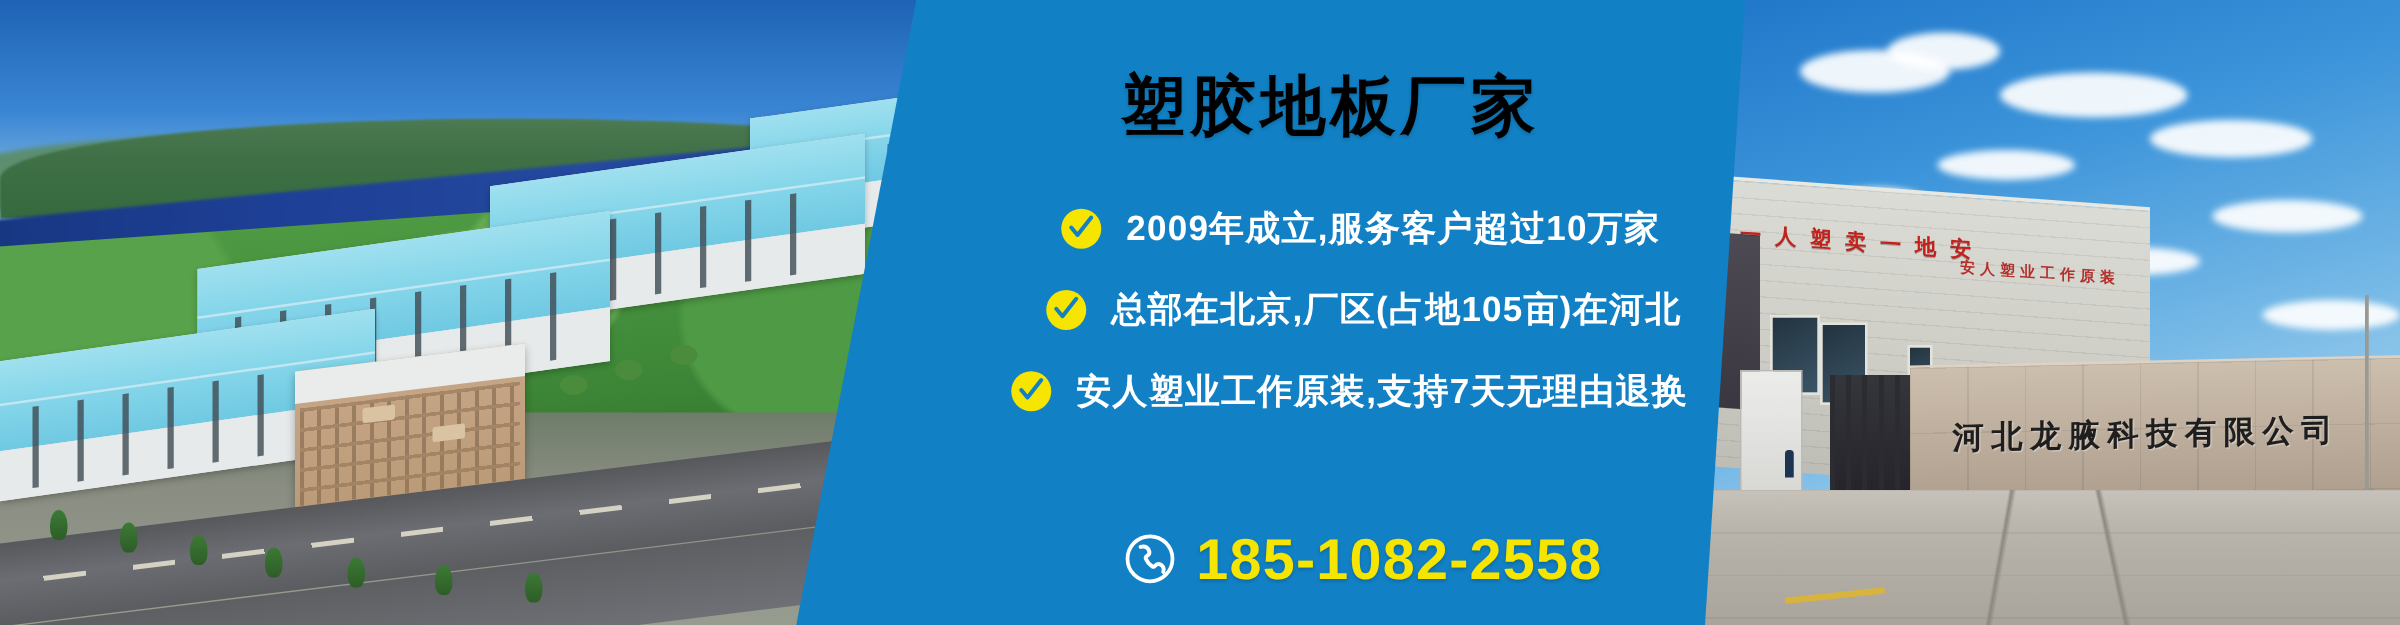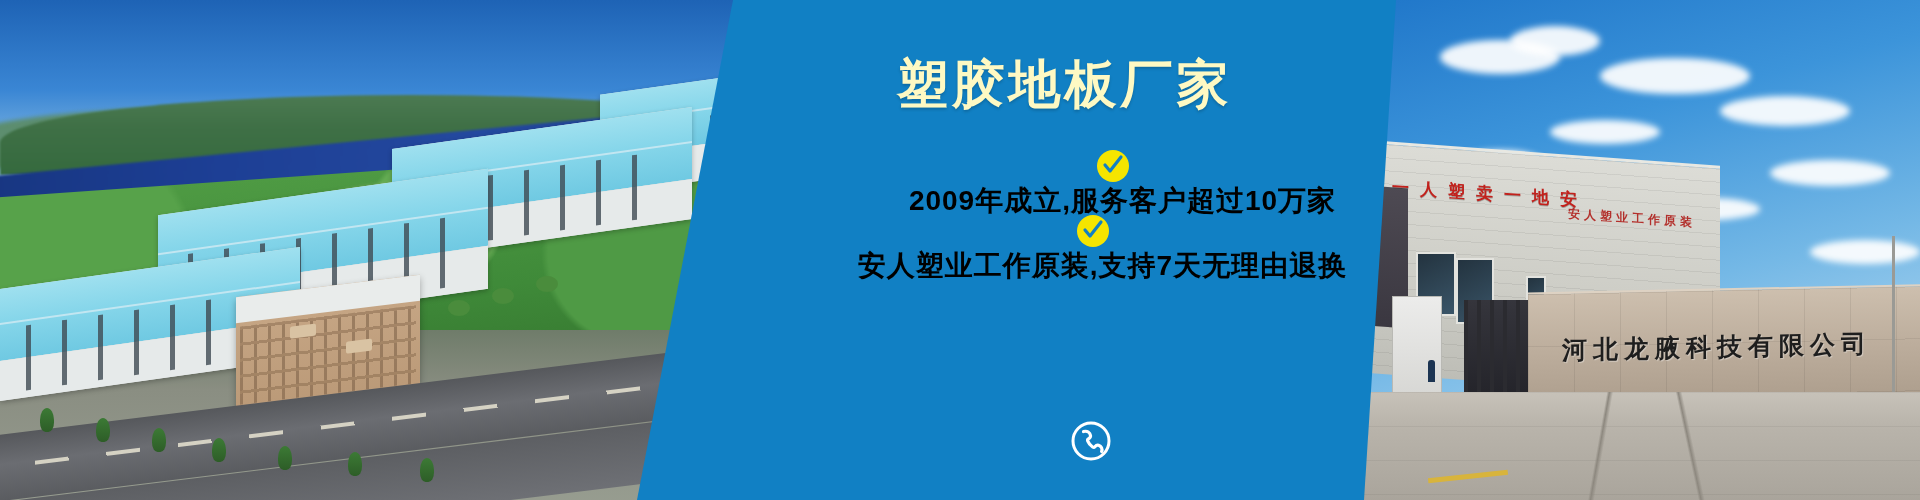--- a/index.html
+++ b/index.html
@@ -204,35 +204,34 @@
     clip-path:polygon(733px 0, 1396px 0, 1364px 500px, 637px 500px);
     z-index:5;
   }
   .panel-content{
     position:absolute;left:733px;top:0;width:663px;height:500px;z-index:6;
   }
 
   .title{
     position:absolute;left:0;top:50px;width:663px;
     text-align:center;
-    color:#fef9c3;font-size:52px;font-weight:bold;
+    color:#000000;font-size:52px;font-weight:bold;
     letter-spacing:4px;
     text-shadow:0 2px 3px rgba(0,0,0,.18);
   }
 
   .bullets{position:absolute;left:0;top:150px;width:663px;}
   .bullet{
     position:relative;
     display:flex;align-items:center;
     height:65px;
-    color:#000000;
+    color:#ffffff;
     font-size:28px;font-weight:bold;
     letter-spacing:1px;
     white-space:nowrap;
-    flex-direction:column;
   }
   .bullet .chk{
     flex:0 0 auto;
     width:32px;height:32px;border-radius:50%;
     background:#f5e500;
     margin-right:20px;
     position:relative;
   }
   .bullet .chk svg{position:absolute;left:5px;top:4px;}
   .bullet .btext{display:inline-block;}
@@ -397,37 +396,46 @@
 
       <div class="bullet" id="b1">
         <span class="chk">
           <svg width="22" height="22" viewBox="0 0 22 22">
               <path d="M3 11 L8 17 L19 3" stroke="#1180c4" stroke-width="3.2" fill="none" stroke-linecap="round" stroke-linejoin="round"></path>
             </svg>
         </span>
         <span class="btext">2009年成立,服务客户超过10万家</span>
       </div>
 
+      <div class="bullet" id="b2">
+        <span class="chk">
+          <svg width="22" height="22" viewBox="0 0 22 22">
+              <path d="M3 11 L8 17 L19 3" stroke="#1180c4" stroke-width="3.2" fill="none" stroke-linecap="round" stroke-linejoin="round"></path>
+            </svg>
+        </span>
+        <span class="btext">总部在北京,厂区(占地105亩)在河北</span>
+      </div>
 
 
       <div class="bullet" id="b4">
         <span class="chk">
           <svg width="22" height="22" viewBox="0 0 22 22">
               <path d="M3 11 L8 17 L19 3" stroke="#1180c4" stroke-width="3.2" fill="none" stroke-linecap="round" stroke-linejoin="round"></path>
             </svg>
         </span>
         <span class="btext">安人塑业工作原装,支持7天无理由退换</span>
       </div>
 
     </div>
 
     <div class="phone">
       <span class="ico">
         <svg width="42" height="42" viewBox="0 0 42 42">
           <circle cx="21" cy="21" r="18" fill="none" stroke="#ffffff" stroke-width="3"></circle>
           <path d="M13.5 11.5 C17.5 10.5 20 12.5 20.5 15.5 C20.8 17.3 19.6 18.2 18.4 18.9 C17.6 19.4 17.4 20.2 17.8 21.2 C18.6 23.2 20.4 25.6 22.6 27 C23.5 27.6 24.3 27.5 24.9 26.8 C25.8 25.7 26.9 24.7 28.6 25.3 C31.3 26.2 32.8 28.8 31.6 31.5" fill="none" stroke="#ffffff" stroke-width="3.2" stroke-linecap="round" stroke-linejoin="round"></path>
         </svg>
       </span>
+      <span class="num">185-1082-2558</span>
     </div>
 
   </div>
 
 </div>
 
 </body></html>

